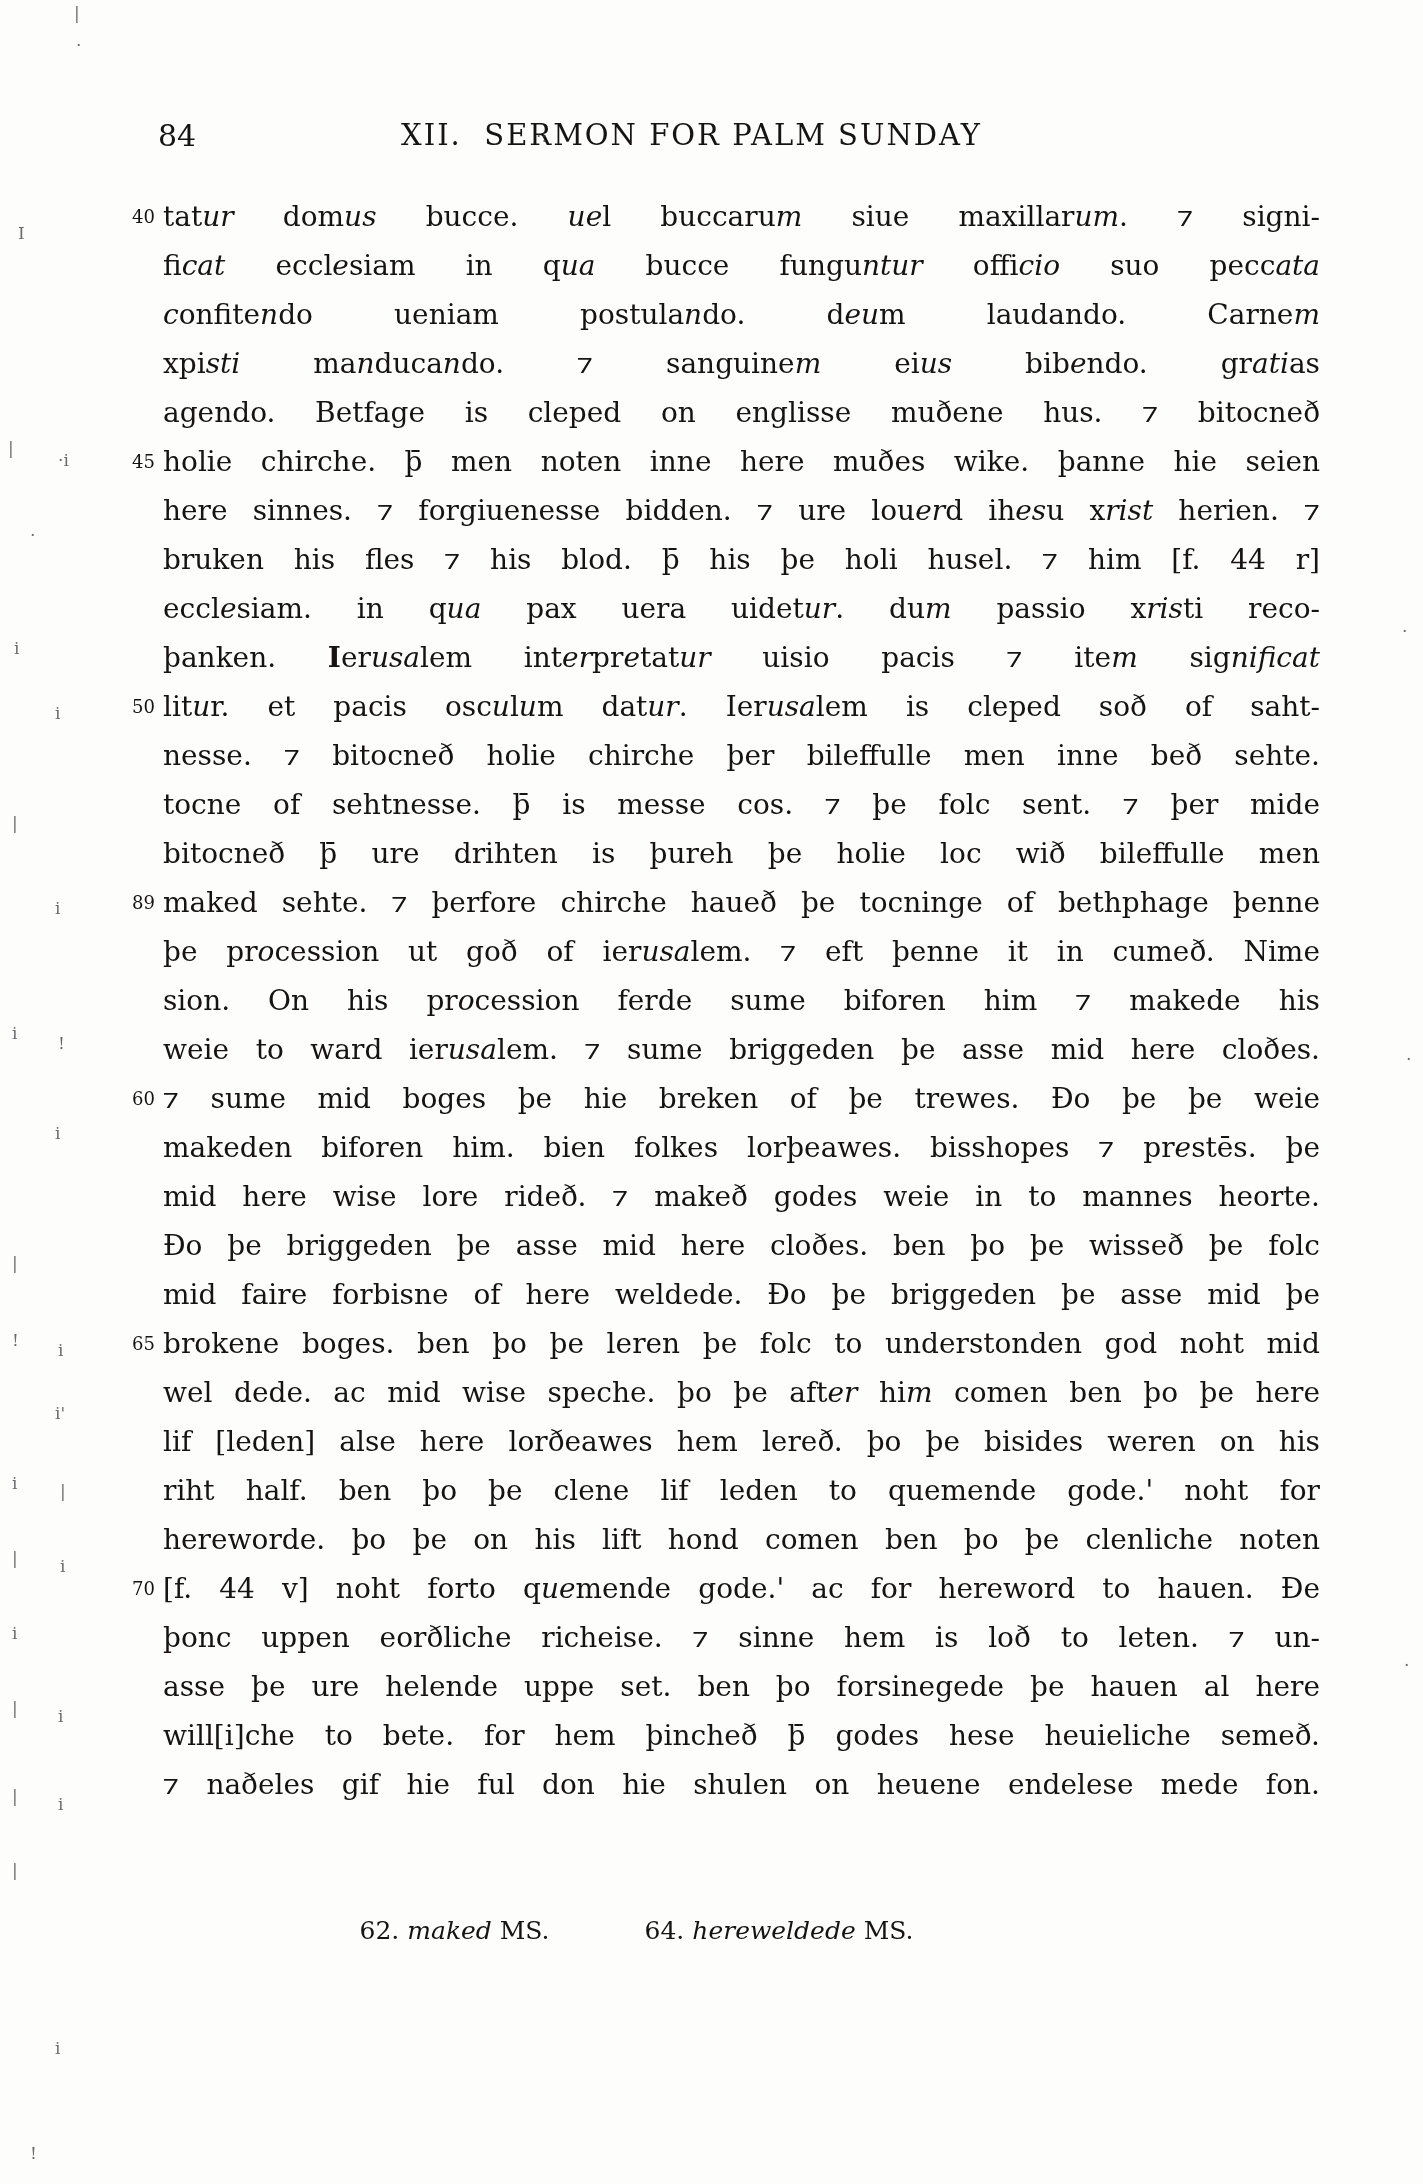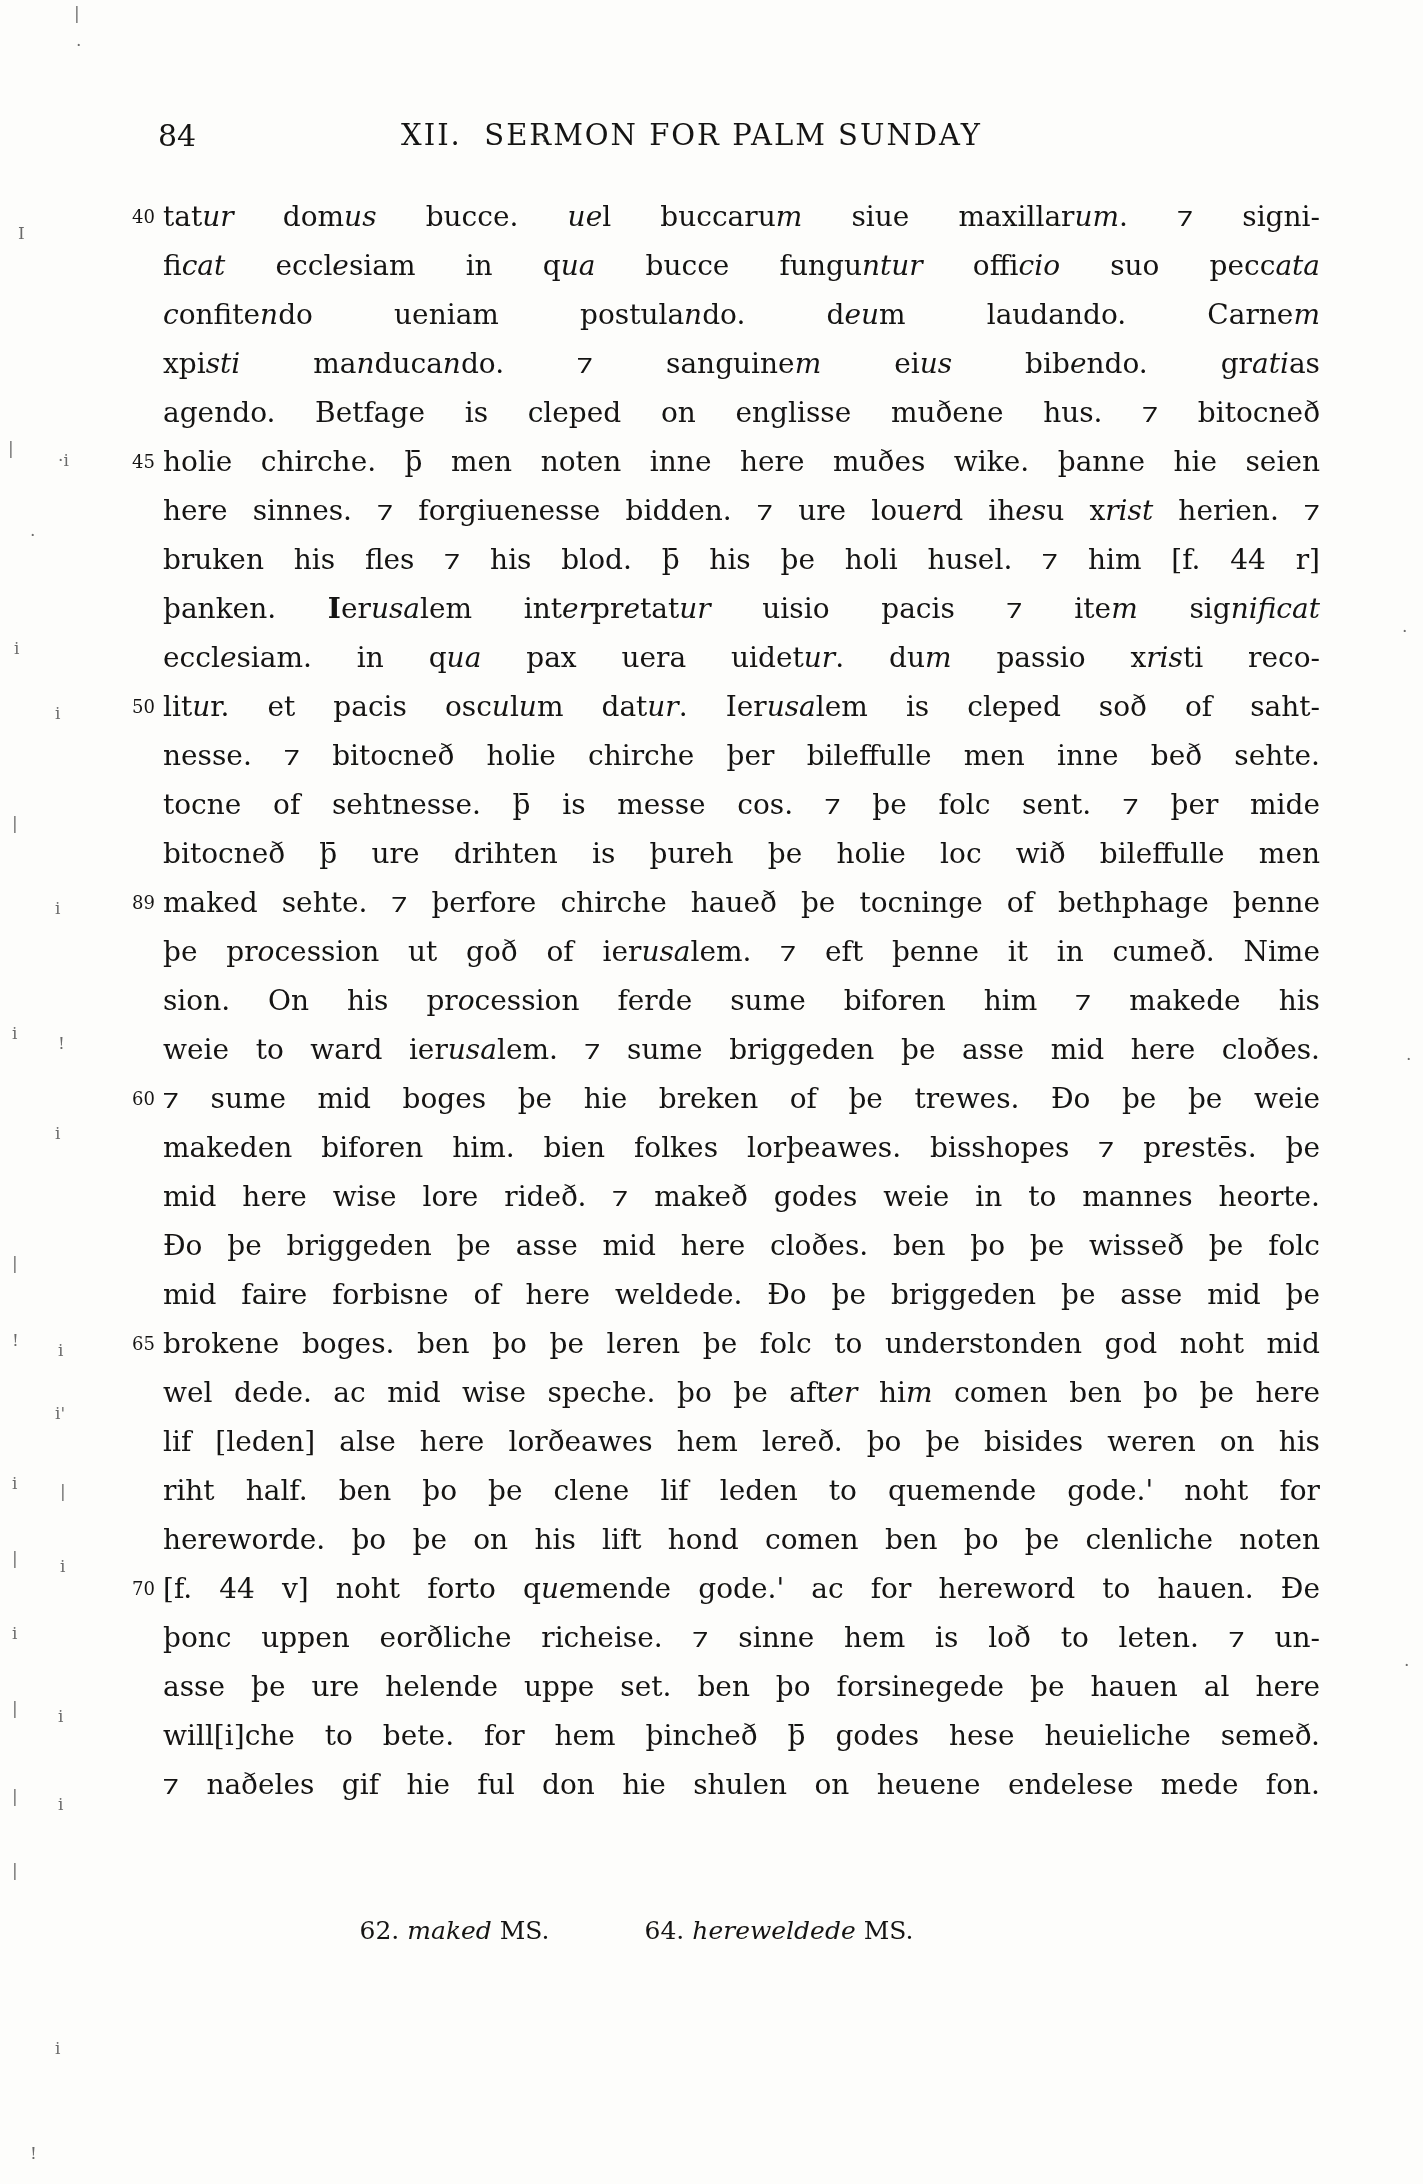--- a/index.html
+++ b/index.html
@@ -89,26 +89,26 @@
       <span class="ltext">here sinnes. ⁊ forgiuenesse bidden. ⁊ ure lou<i>er</i>d ih<i>es</i>u x<i>rist</i> herien. ⁊</span>
     </div>
 
     <div class="line">
       <span class="lnum"></span>
       <span class="ltext">bruken his fles ⁊ his blod. þ̄ his þe holi husel. ⁊ him [f. 44 r]</span>
     </div>
 
     <div class="line">
       <span class="lnum"></span>
+      <span class="ltext">eccl<i>e</i>siam. in q<i>ua</i> pax uera uidet<i>ur</i>. du<i>m</i> passio x<i>ris</i>ti reco-</span>
+    </div>
+
+    <div class="line">
+      <span class="lnum"></span>
       <span class="ltext">þanken. <b>I</b>er<i>usa</i>lem int<i>er</i>pr<i>e</i>tat<i>ur</i> uisio pacis ⁊ ite<i>m</i> sig<i>nificat</i></span>
-    </div>
-
-    <div class="line">
-      <span class="lnum"></span>
-      <span class="ltext">eccl<i>e</i>siam. in q<i>ua</i> pax uera uidet<i>ur</i>. du<i>m</i> passio x<i>ris</i>ti reco-</span>
     </div>
 
     <div class="line">
       <span class="lnum">50</span>
       <span class="ltext">lit<i>u</i>r. et pacis osc<i>u</i>l<i>u</i>m dat<i>ur</i>. Ier<i>usa</i>lem is cleped soð of saht-</span>
     </div>
 
     <div class="line">
       <span class="lnum"></span>
       <span class="ltext">nesse. ⁊ bitocneð holie chirche þer bileffulle men inne beð sehte.</span>

